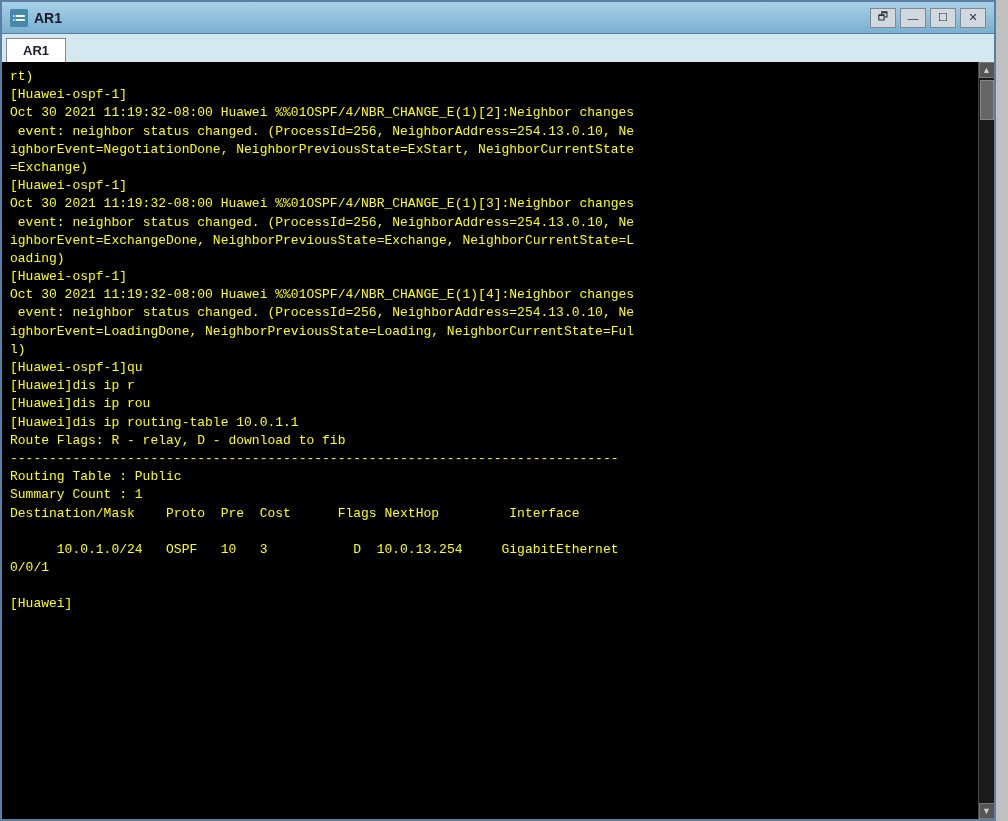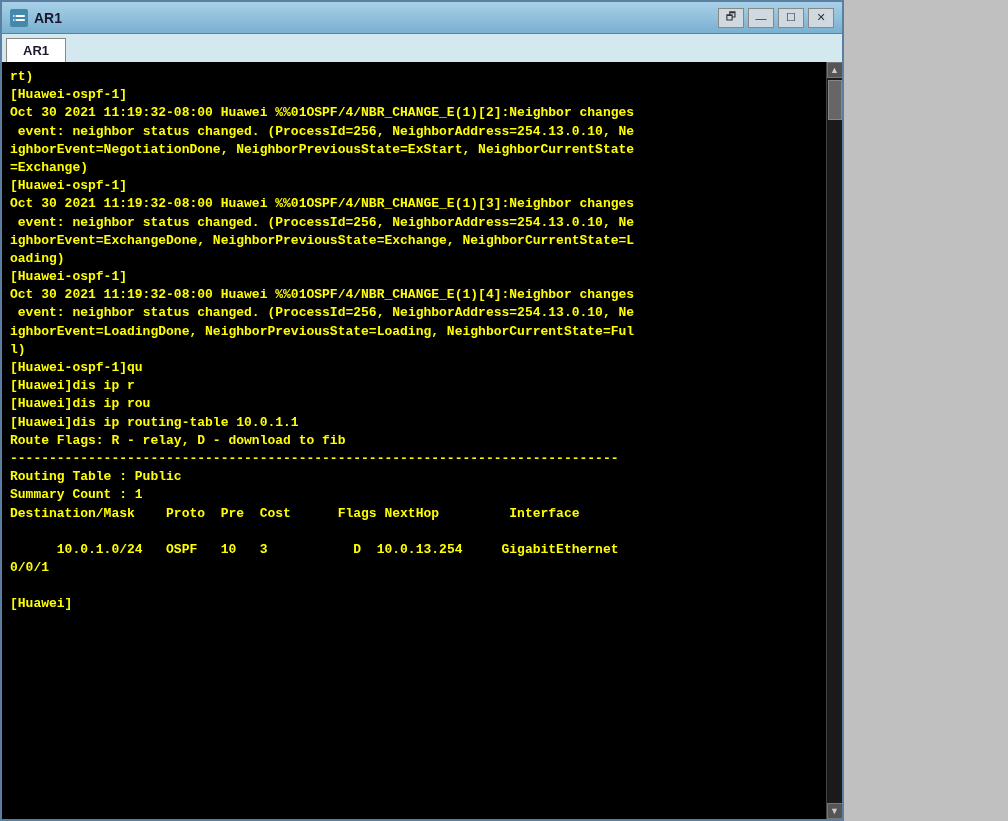--- a/index.html
+++ b/index.html
@@ -10,21 +10,21 @@
 
     body {
       font-family: Arial, sans-serif;
       background: #c0c0c0;
       width: 1008px;
       height: 821px;
       overflow: hidden;
     }
 
     .window {
-      width: 844px;
+      width: 996px;
       height: 821px;
       border: 2px solid #5a7fa0;
       background: #fdba74;
       display: flex;
       flex-direction: column;
     }
 
     .title-bar {
       background: linear-gradient(to bottom, #a8d0e8, #7ab0d0);
       height: 32px;
@@ -107,21 +107,20 @@
       flex: 1;
       background: #000000;
       color: #ffff00;
       font-family: 'Courier New', Courier, monospace;
       font-size: 13px;
       line-height: 1.4;
       padding: 6px 8px;
       overflow-y: auto;
       white-space: pre-wrap;
       word-break: break-all;
-      font-weight: bold;
     }
 
     .scrollbar {
       width: 16px;
       background: #2a2a2a;
       border-left: 1px solid #444;
       display: flex;
       flex-direction: column;
       align-items: center;
     }

